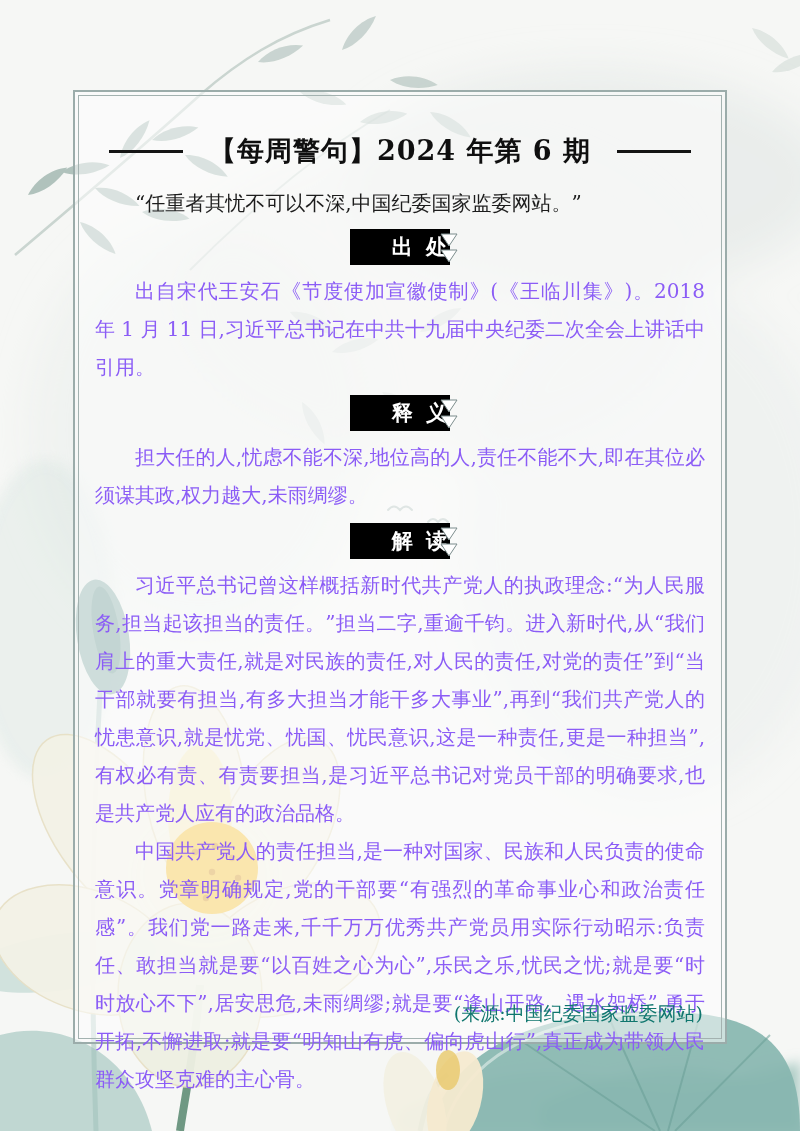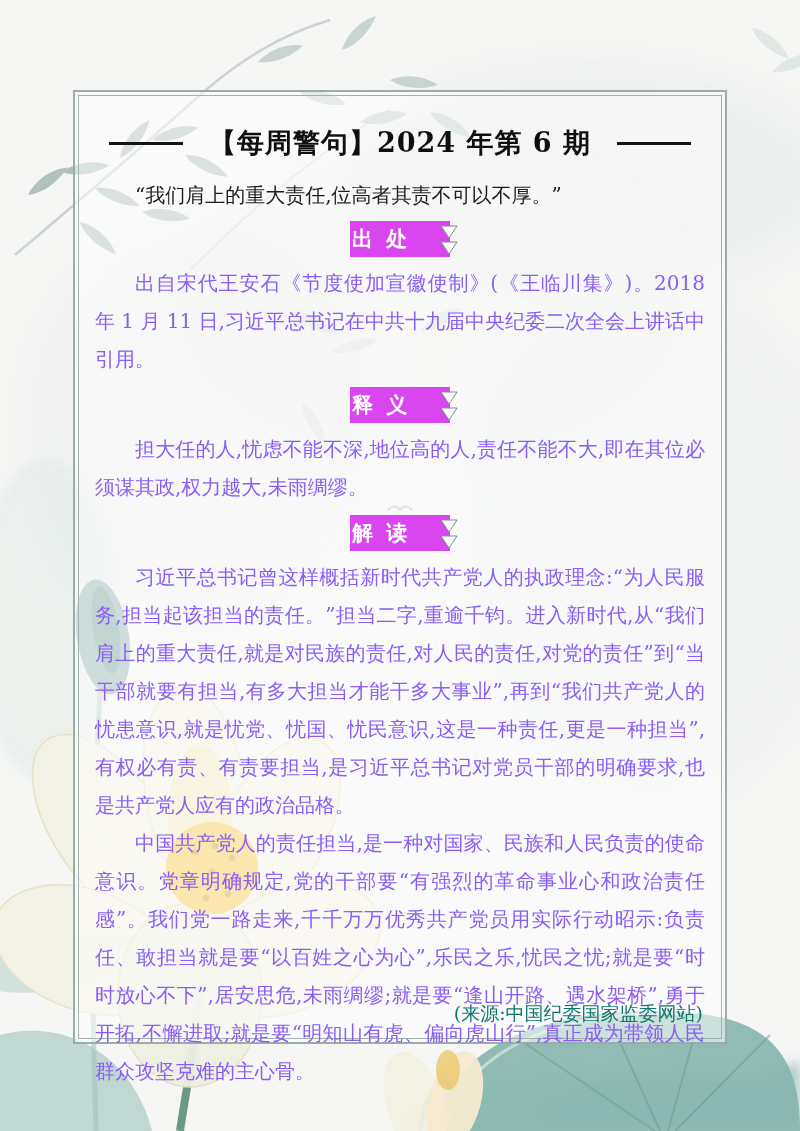--- a/index.html
+++ b/index.html
@@ -14,33 +14,33 @@
     box-sizing:border-box;border:2px solid #9bacaa;
     background:rgba(253,254,253,0.55);
     z-index:1;
   }
   .frame::before{
     content:"";position:absolute;inset:3px;border:1px solid #a3b2b0;pointer-events:none;
   }
   .content{position:relative;height:100%;padding:14px 20px 0 20px;box-sizing:border-box;}
   .title-row{
     display:flex;align-items:center;justify-content:center;gap:26px;
-    margin-top:16px;height:42px;
+    margin-top:24px;height:42px;
   }
   .title-dash{width:74px;height:3px;background:#141414;}
   .page-title{
     font-size:27px;font-weight:700;color:#0f0f0f;letter-spacing:1px;white-space:nowrap;
   }
   .quote{
     margin-top:14px;font-size:20px;color:#1d1d1d;text-indent:2em;line-height:34px;
   }
   .badge-row{display:flex;justify-content:center;margin:9px 0 7px 0;}
   .badge{
-    position:relative;width:100px;height:36px;background:#d946ef;
-    display:flex;align-items:center;justify-content:flex-start;
+    position:relative;width:100px;height:36px;background:#000000;
+    display:flex;align-items:center;justify-content:flex-end;
   }
   .badge-label{
     color:#ffffff;font-size:21px;font-weight:700;letter-spacing:3px;padding-left:2px;white-space:nowrap;
   }
   .badge-arrows{position:absolute;right:-9px;top:2px;}
   .para{
     margin:0;font-size:20px;color:#8b5cf6;line-height:38px;
     text-indent:2em;text-align:justify;
   }
   .source{
@@ -166,21 +166,21 @@
 
 <div class="frame">
   <div class="content">
 
     <div class="title-row">
       <span class="title-dash"></span>
       <span class="page-title">【每周警句】2024 年第 6 期</span>
       <span class="title-dash"></span>
     </div>
 
-    <div class="quote">“我们肩上的重大责任,位高者其责不可以不厚。”</div>
+    <div class="quote">“任重者其忧不可以不深,中国纪委国家监委网站。”</div>
 
     <div class="badge-row">
       <div class="badge">
         <span class="badge-label">出 处</span>
         <svg class="badge-arrows" width="20" height="34" aria-hidden="true">
           <polygon points="2,3 18,3 10,15" fill="#ffffff" stroke="#7b8c8c"></polygon>
           <polygon points="2,19 18,19 10,31" fill="#ffffff" stroke="#7b8c8c"></polygon>
         </svg>
       </div>
     </div>

